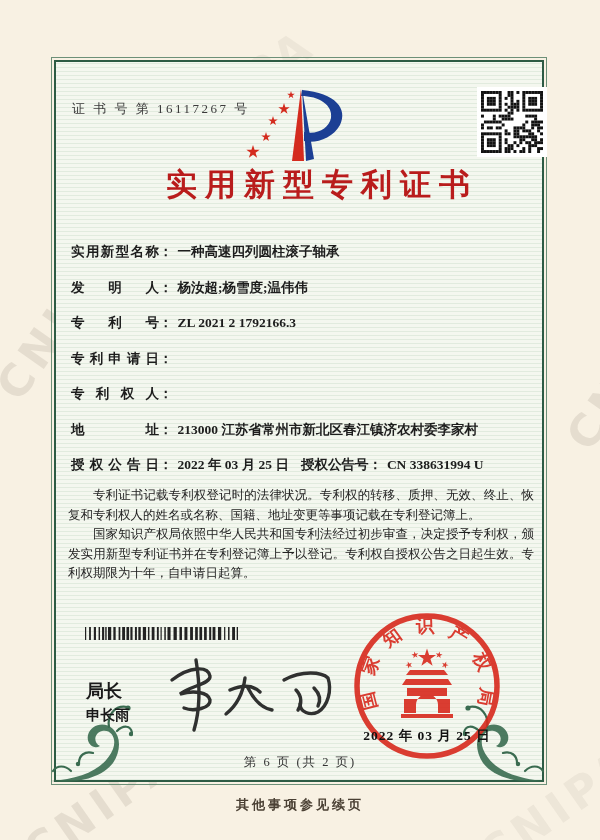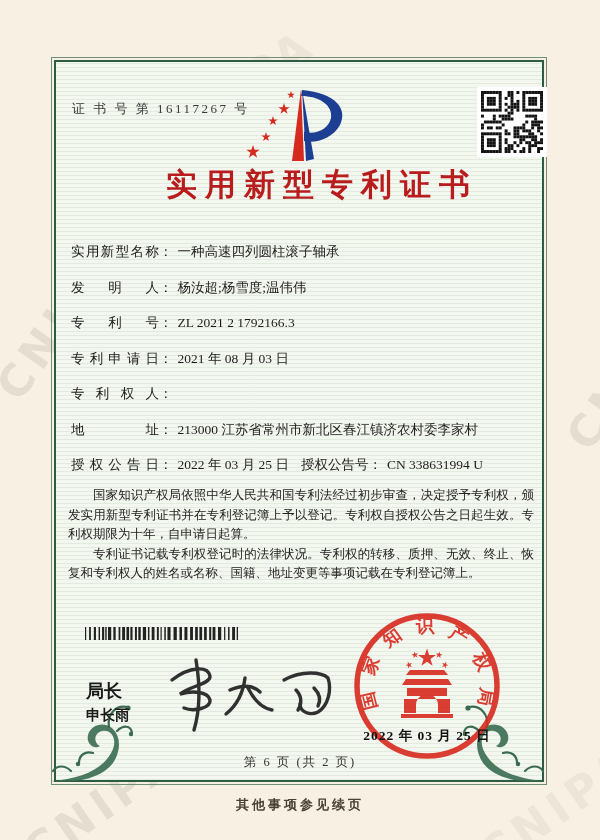--- a/index.html
+++ b/index.html
@@ -22,21 +22,21 @@
     background-color:#f4f7ef;
     background-image:repeating-linear-gradient(0deg,
       rgba(110,160,120,0.14) 0px, rgba(110,160,120,0.14) 1px,
       rgba(255,255,255,0) 1px, rgba(255,255,255,0) 4px);
   }
   .cert-no{left:72px;top:88px;font-size:13px;letter-spacing:2.5px;color:#3a3a3a;font-weight:500;margin-top:12px;}
   .logo{left:240px;top:85px;width:120px;height:82px;}
   .qr{left:477px;top:87px;width:70px;height:70px;background:#ffffff;padding:4px;box-sizing:border-box;}
   .title{left:0;top:164px;width:100%;text-align:center;font-size:31px;font-weight:700;letter-spacing:8px;color:#b91c1c;padding-left:22px;}
   .fields{left:71px;top:241px;width:460px;}
-  .frow{display:flex;align-items:baseline;margin-bottom:13.5px;font-size:13.5px;font-weight:400;line-height:22px;white-space:nowrap;}
+  .frow{display:flex;align-items:baseline;margin-bottom:13.5px;font-size:13.5px;font-weight:700;line-height:22px;white-space:nowrap;}
   .f-label{display:inline-block;width:88px;text-align:justify;text-align-last:justify;}
   .f-colon{margin-right:5px;}
   .f-pair2{margin-left:12px;display:flex;align-items:baseline;}
   .body-text{left:68px;top:486px;width:466px;font-size:12.5px;line-height:19.5px;text-align:justify;font-weight:500;color:#232323;}
   .body-text p{margin:0;text-indent:2em;}
   .barcode{left:85px;top:627px;}
   .sig-title{left:86px;top:679px;font-size:18px;font-weight:700;color:#1a1a1a;}
   .sig-name{left:86px;top:706px;font-size:14.5px;font-weight:700;color:#1a1a1a;}
   .sig-script{left:150px;top:650px;}
   .seal{left:352px;top:611px;width:150px;height:150px;opacity:0.9;}
@@ -349,21 +349,20 @@
       <span>杨汝超;杨雪度;温伟伟</span>
     </div>
     <div class="frow">
       <span class="f-label">专利号</span>
         <span class="f-colon">：</span>
       <span>ZL 2021 2 1792166.3</span>
     </div>
     <div class="frow">
       <span class="f-label">专利申请日</span>
         <span class="f-colon">：</span>
-      <span>2021 年 08 月 03 日</span>
     </div>
     <div class="frow">
       <span class="f-label">专利权人</span>
         <span class="f-colon">：</span>
     </div>
     <div class="frow">
       <span class="f-label">地址</span>
         <span class="f-colon">：</span>
       <span>213000 江苏省常州市新北区春江镇济农村委李家村</span>
     </div>
@@ -373,22 +372,22 @@
       <span>2022 年 03 月 25 日</span>
       <span class="f-pair2">
         <span>授权公告号</span>
           <span class="f-colon">：</span>
         <span>CN 338631994 U</span>
       </span>
     </div>
   </div>
 
   <div class="abs body-text">
+    <p>专利证书记载专利权登记时的法律状况。专利权的转移、质押、无效、终止、恢复和专利权人的姓名或名称、国籍、地址变更等事项记载在专利登记簿上。</p>
     <p>国家知识产权局依照中华人民共和国专利法经过初步审查，决定授予专利权，颁发实用新型专利证书并在专利登记簿上予以登记。专利权自授权公告之日起生效。专利权期限为十年，自申请日起算。</p>
-    <p>专利证书记载专利权登记时的法律状况。专利权的转移、质押、无效、终止、恢复和专利权人的姓名或名称、国籍、地址变更等事项记载在专利登记簿上。</p>
   </div>
 
   <svg id="barcode-svg" class="abs barcode" width="153" height="13" viewBox="0 0 153 13">
       <rect x="0.00" y="0" width="1.20" height="13" fill="#222"></rect>
       <rect x="4.10" y="0" width="1.79" height="13" fill="#222"></rect>
       <rect x="8.82" y="0" width="2.14" height="13" fill="#222"></rect>
       <rect x="13.56" y="0" width="1.46" height="13" fill="#222"></rect>
       <rect x="17.05" y="0" width="2.14" height="13" fill="#222"></rect>
       <rect x="20.23" y="0" width="1.44" height="13" fill="#222"></rect>
       <rect x="22.99" y="0" width="3.23" height="13" fill="#222"></rect>

